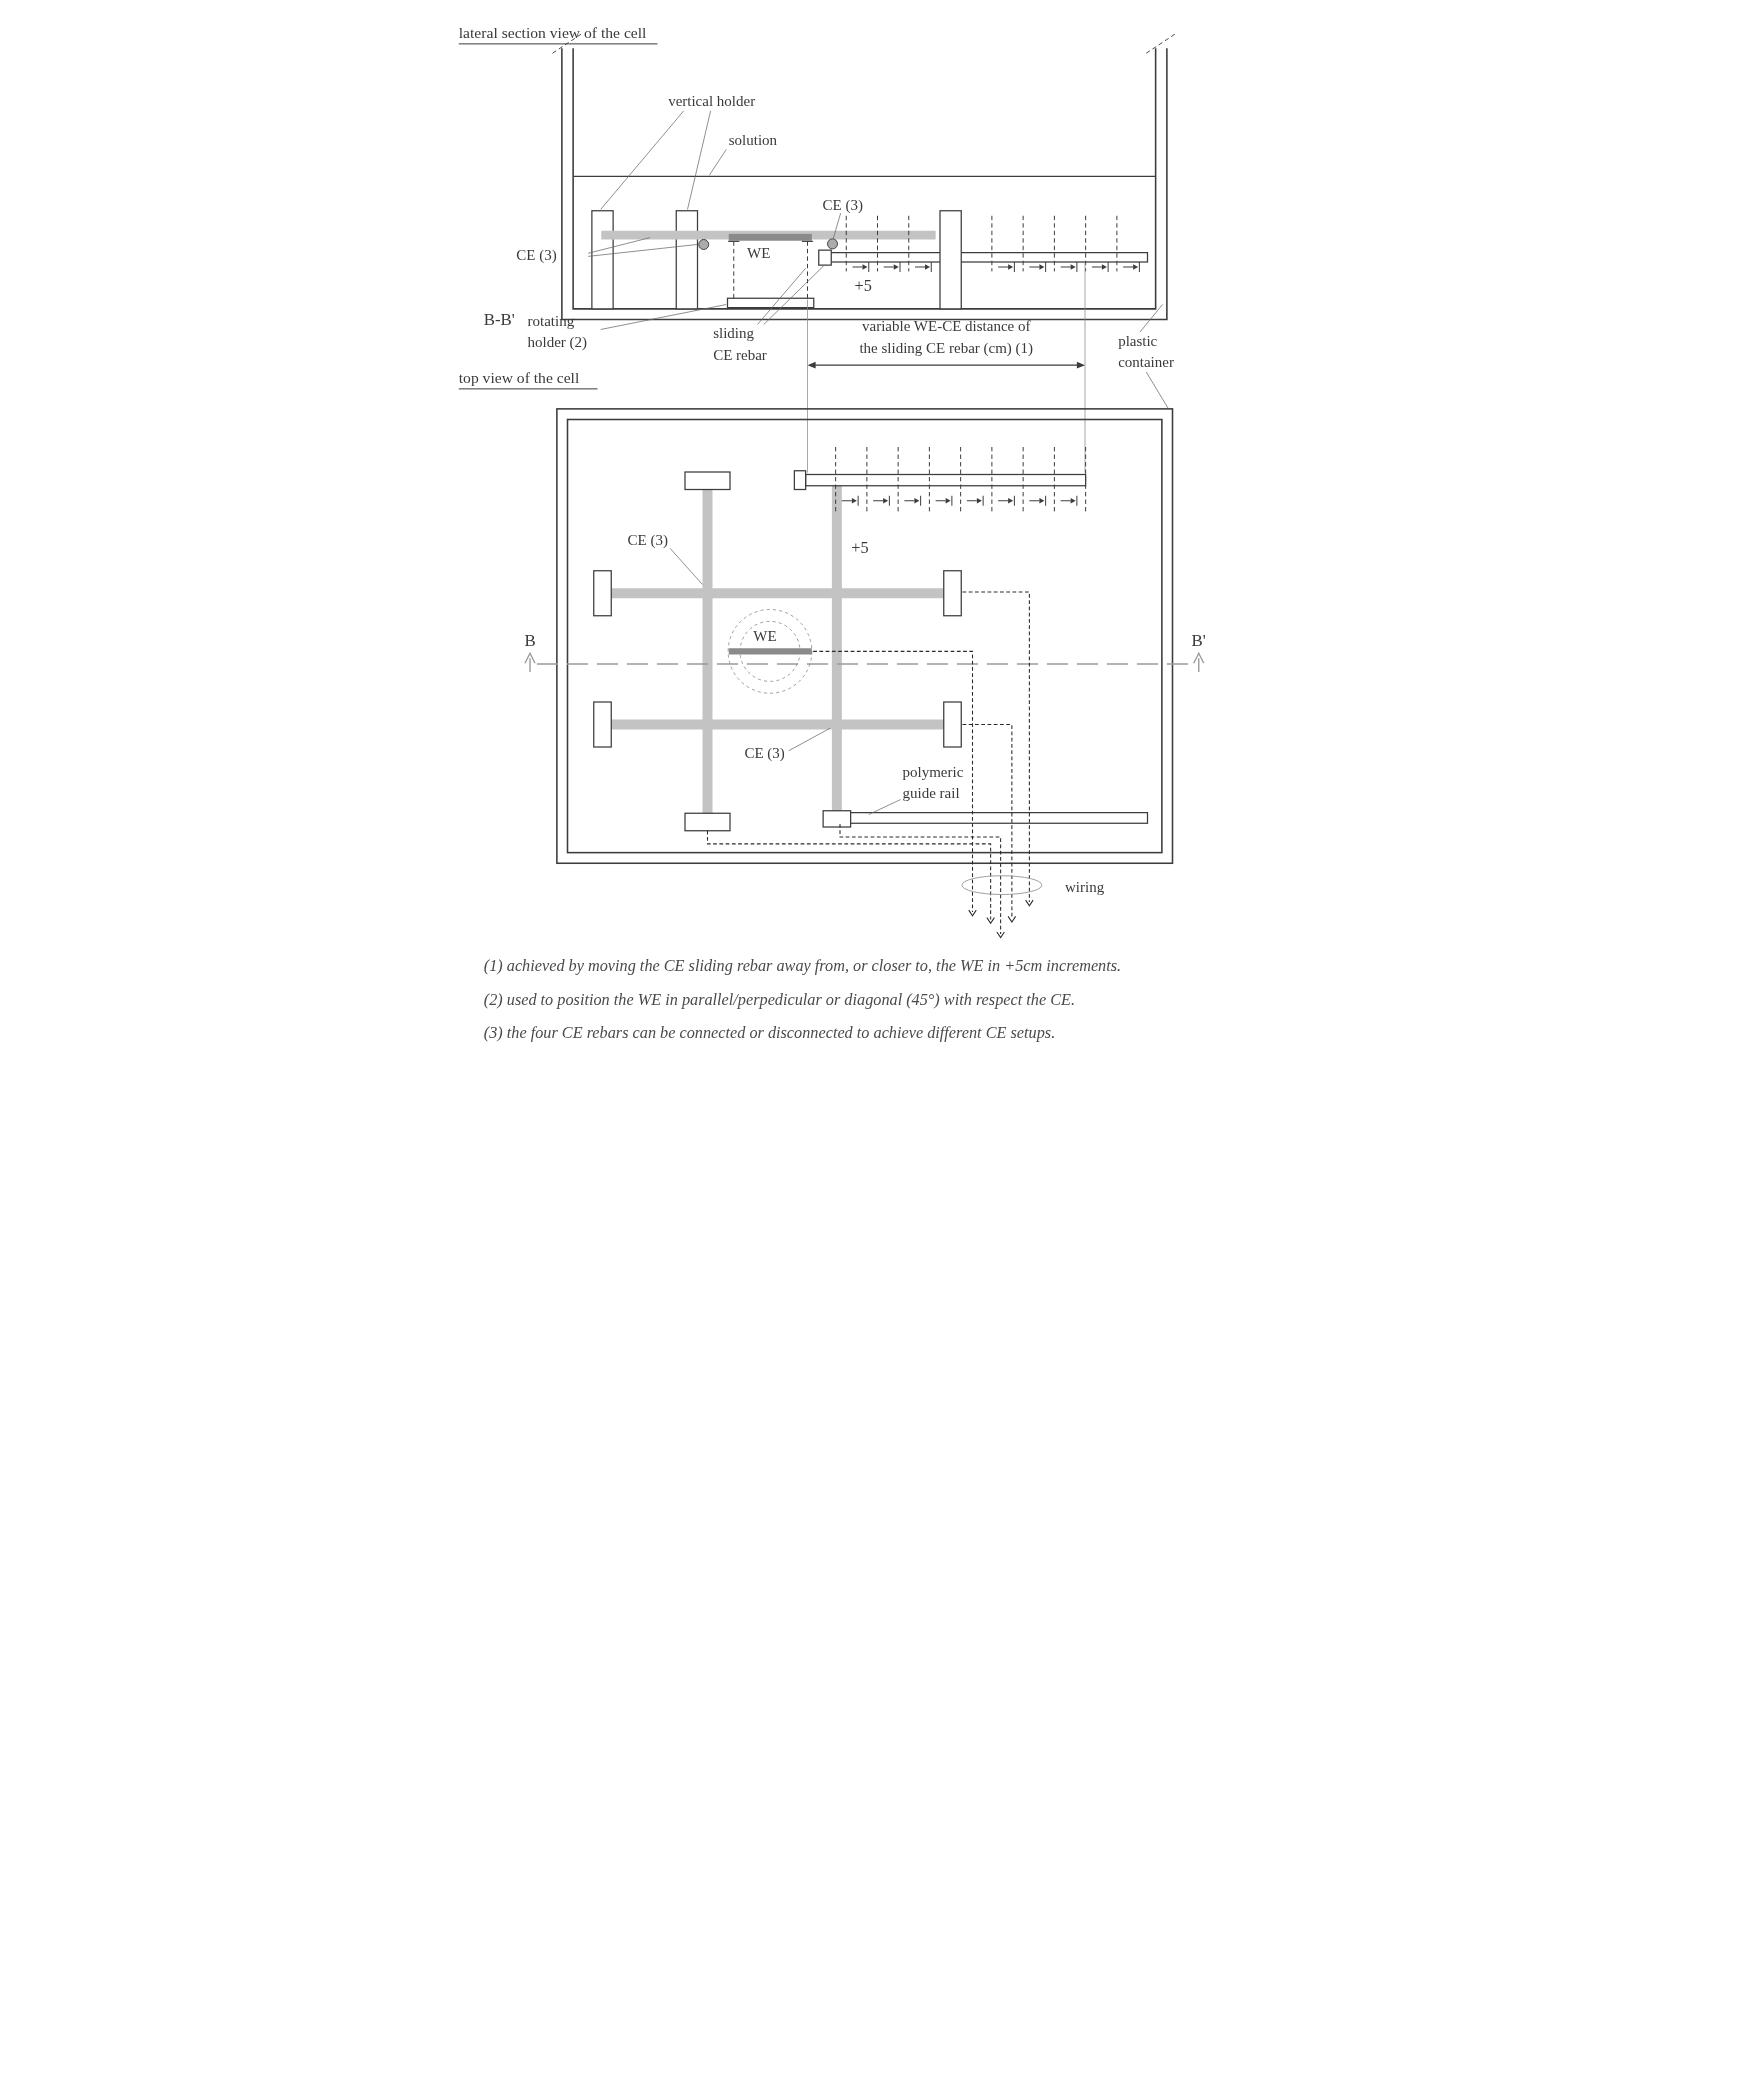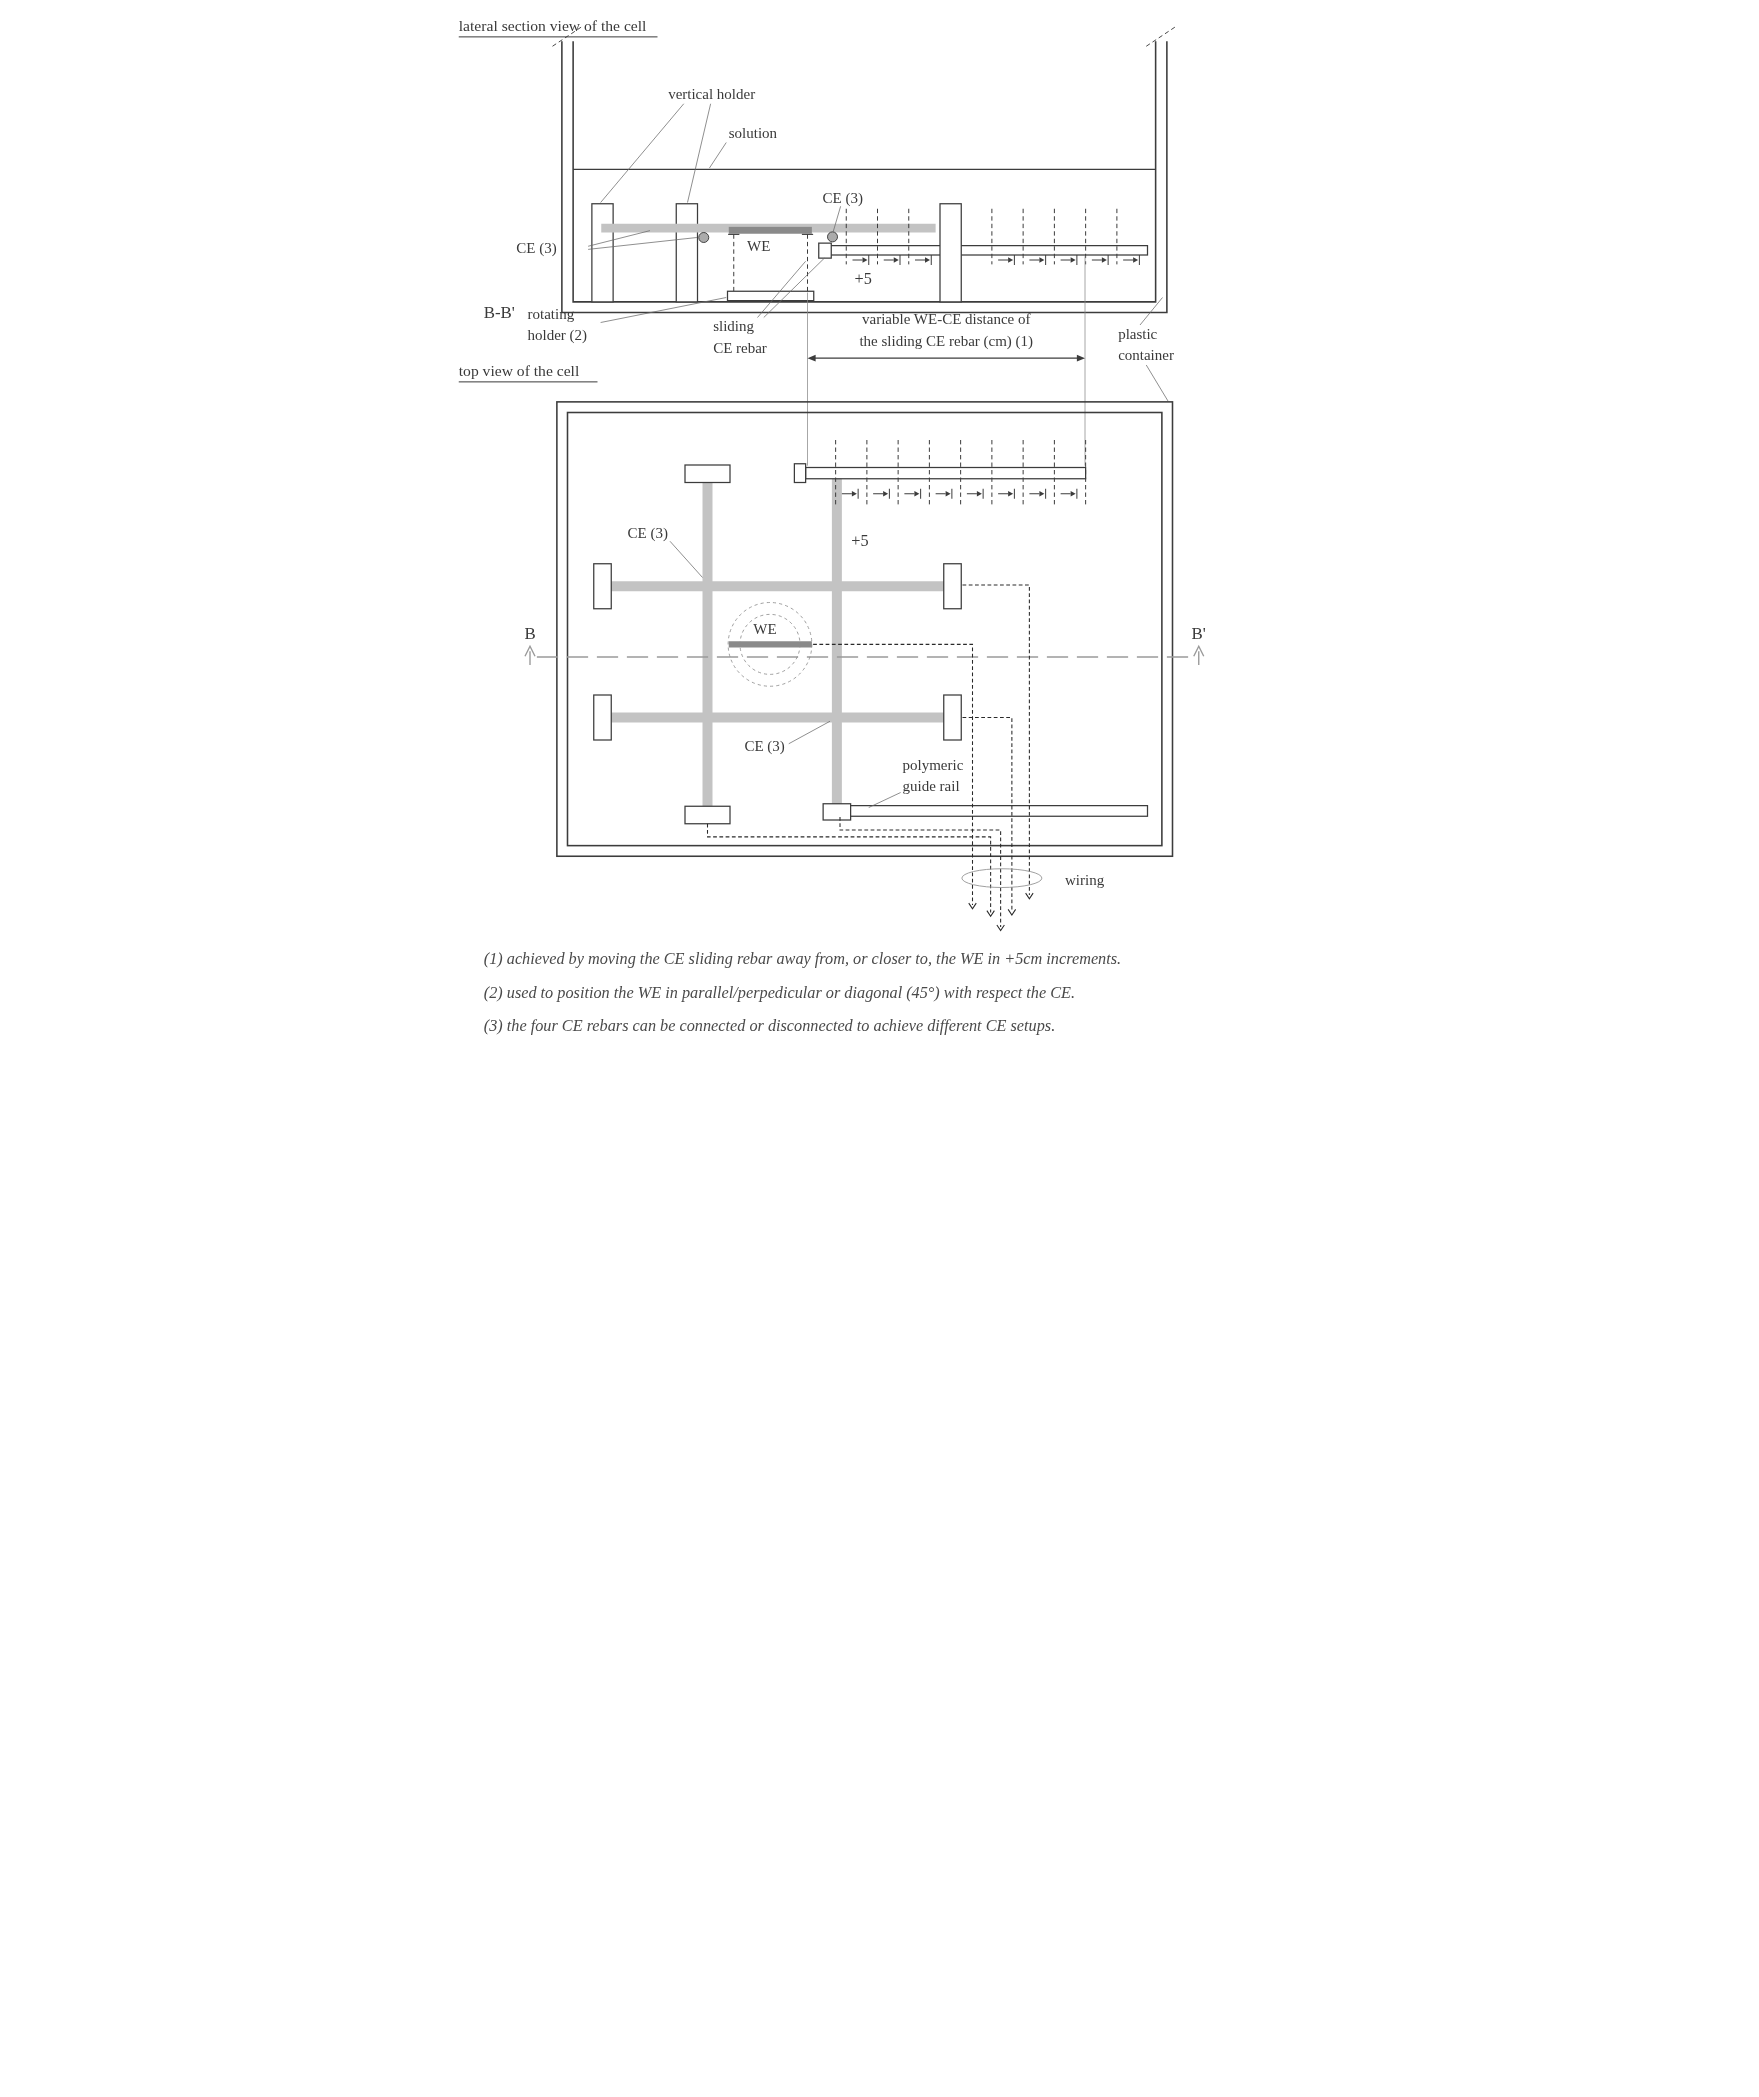--- a/index.html
+++ b/index.html
@@ -1,16 +1,16 @@
 <!DOCTYPE html>
 <html style="font-size:10px"><head>
 <meta charset="utf-8">
 <style>
   html,body { margin:0; padding:0; background:#ffffff; }
-  .page { width:100%; max-width:880px; margin:5px auto; }
+  .page { width:100%; max-width:880px; margin:12px auto; }
   svg { width:100%; height:auto; display:block; }
   text { font-family:"Liberation Serif","DejaVu Serif",serif; fill:#3a3a3a; }
   .t-title { font-size:25px; }
   .t-label { font-size:24px; }
   .t-b     { font-size:27px; }
   .t-plus  { font-size:26px; }
   .t-foot  { font-size:26px; font-style:italic; fill:#4a4a4a; }
   .wall  { fill:none; stroke:#3c3c3c; stroke-width:2.5; }
   .box   { fill:#ffffff; stroke:#3c3c3c; stroke-width:2; }
   .thin2 { stroke:#3c3c3c; stroke-width:1.8; fill:none; }

